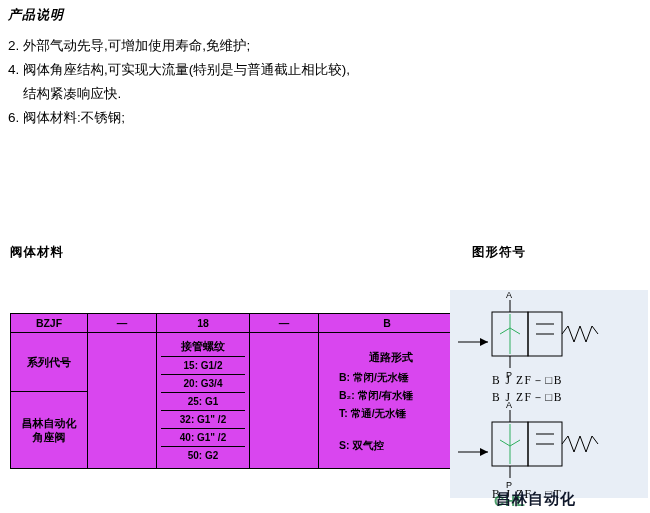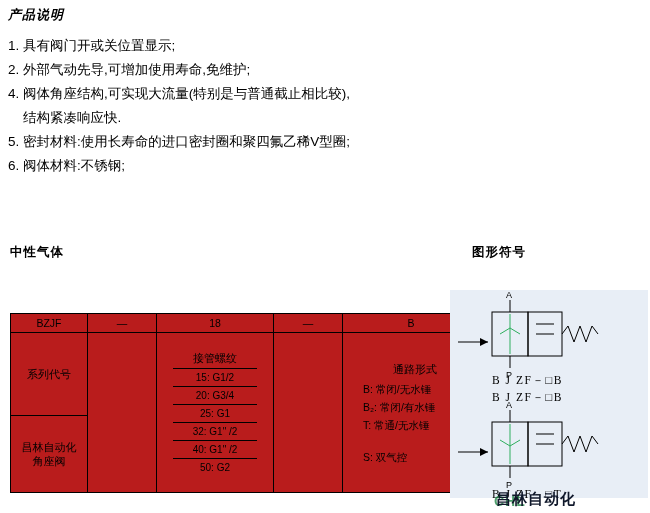--- a/index.html
+++ b/index.html
@@ -40,21 +40,22 @@
   }
   #model-title{left:10px;top:244px;}
   #symbol-title{left:472px;top:244px;}
 
   
   .model-table{
     position:absolute;
     left:10px;top:313px;
     border-collapse:collapse;
     font-size:10.5px;
-    background:#b91c1c;
+    background:#d946ef;
+    font-weight:bold;
   }
   .model-table td{
     border:1px solid #000;
     text-align:center;
     vertical-align:middle;
     padding:1px 2px;
     line-height:14px;
   }
   .code-row td{height:16px;font-size:10.5px;}
   .w1{width:72px;}
@@ -120,46 +121,44 @@
   }
 </style>
 </head>
 <body>
 
 <div class="page">
 
   <div class="sec-title" id="prod-title">产品说明</div>
 
   <div class="feat-list">
-    <div class="feat-item">1. 具有阀门开或关位置显示;</div>
     <div class="feat-item">2. 外部气动先导,可增加使用寿命,免维护;</div>
     <div class="feat-item">4. 阀体角座结构,可实现大流量(特别是与普通截止相比较),
     结构紧凑响应快.</div>
-    <div class="feat-item">5. 密封材料:使用长寿命的进口密封圈和聚四氟乙稀V型圈;</div>
     <div class="feat-item">6. 阀体材料:不锈钢;</div>
   </div>
 
-  <div class="sub-title" id="model-title">中性气体</div>
+  <div class="sub-title" id="model-title">阀体材料</div>
   <div class="sub-title" id="symbol-title">图形符号</div>
 
   <table class="model-table">
     <tbody>
         <tr class="code-row">
       <td class="w1">BZJF</td>
       <td class="w2">—</td>
       <td class="w3">18</td>
       <td class="w4">—</td>
       <td class="w5">B</td>
     </tr>
     <tr>
       <td class="left-label">系列代号</td>
 
       <td rowspan="2" class="w2"></td>
 
-      <td rowspan="2" class="w3" style="padding:16px">
+      <td rowspan="2" class="w3" style="padding:4px">
         <div class="thread-block">
           <div class="thread-head">接管螺纹</div>
           <div class="thread-line">15: G1/2</div>
           <div class="thread-line">20: G3/4</div>
           <div class="thread-line">25: G1</div>
           <div class="thread-line">32: G1" /2</div>
           <div class="thread-line">40: G1" /2</div>
           <div class="thread-line last">50: G2</div>
         </div>
       </td>

